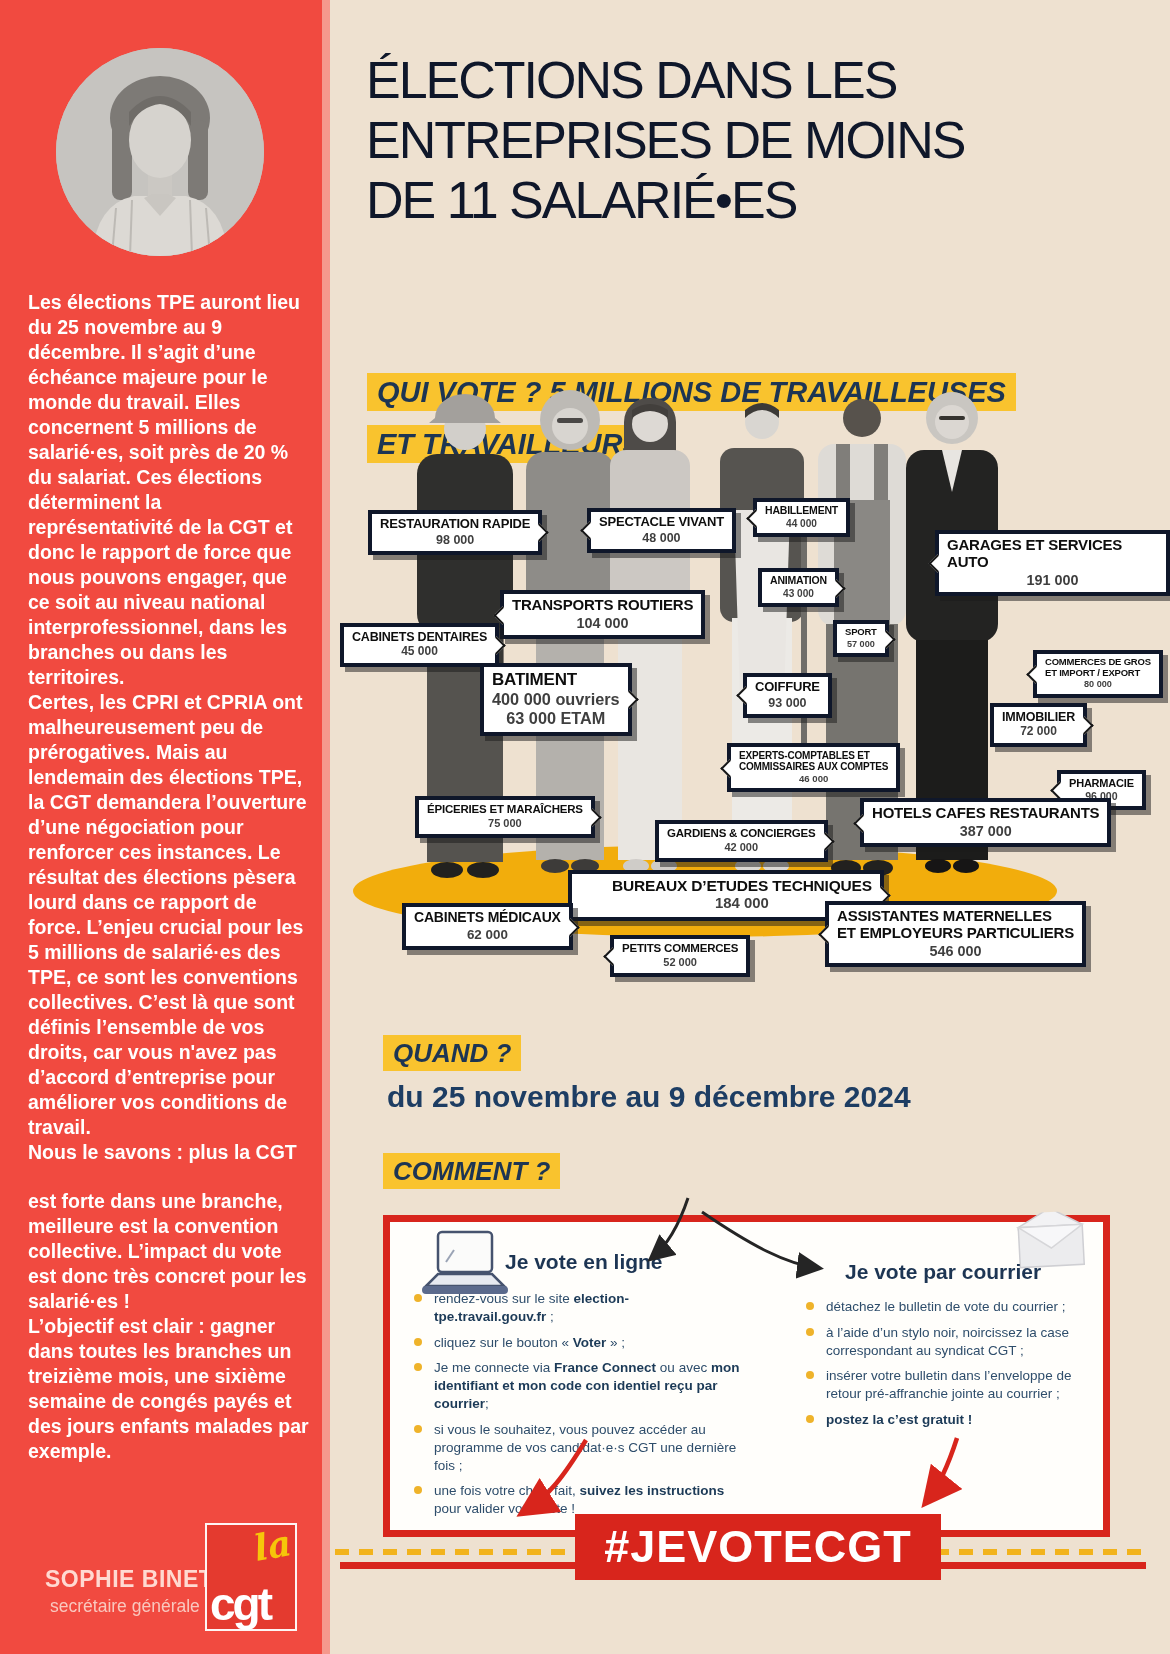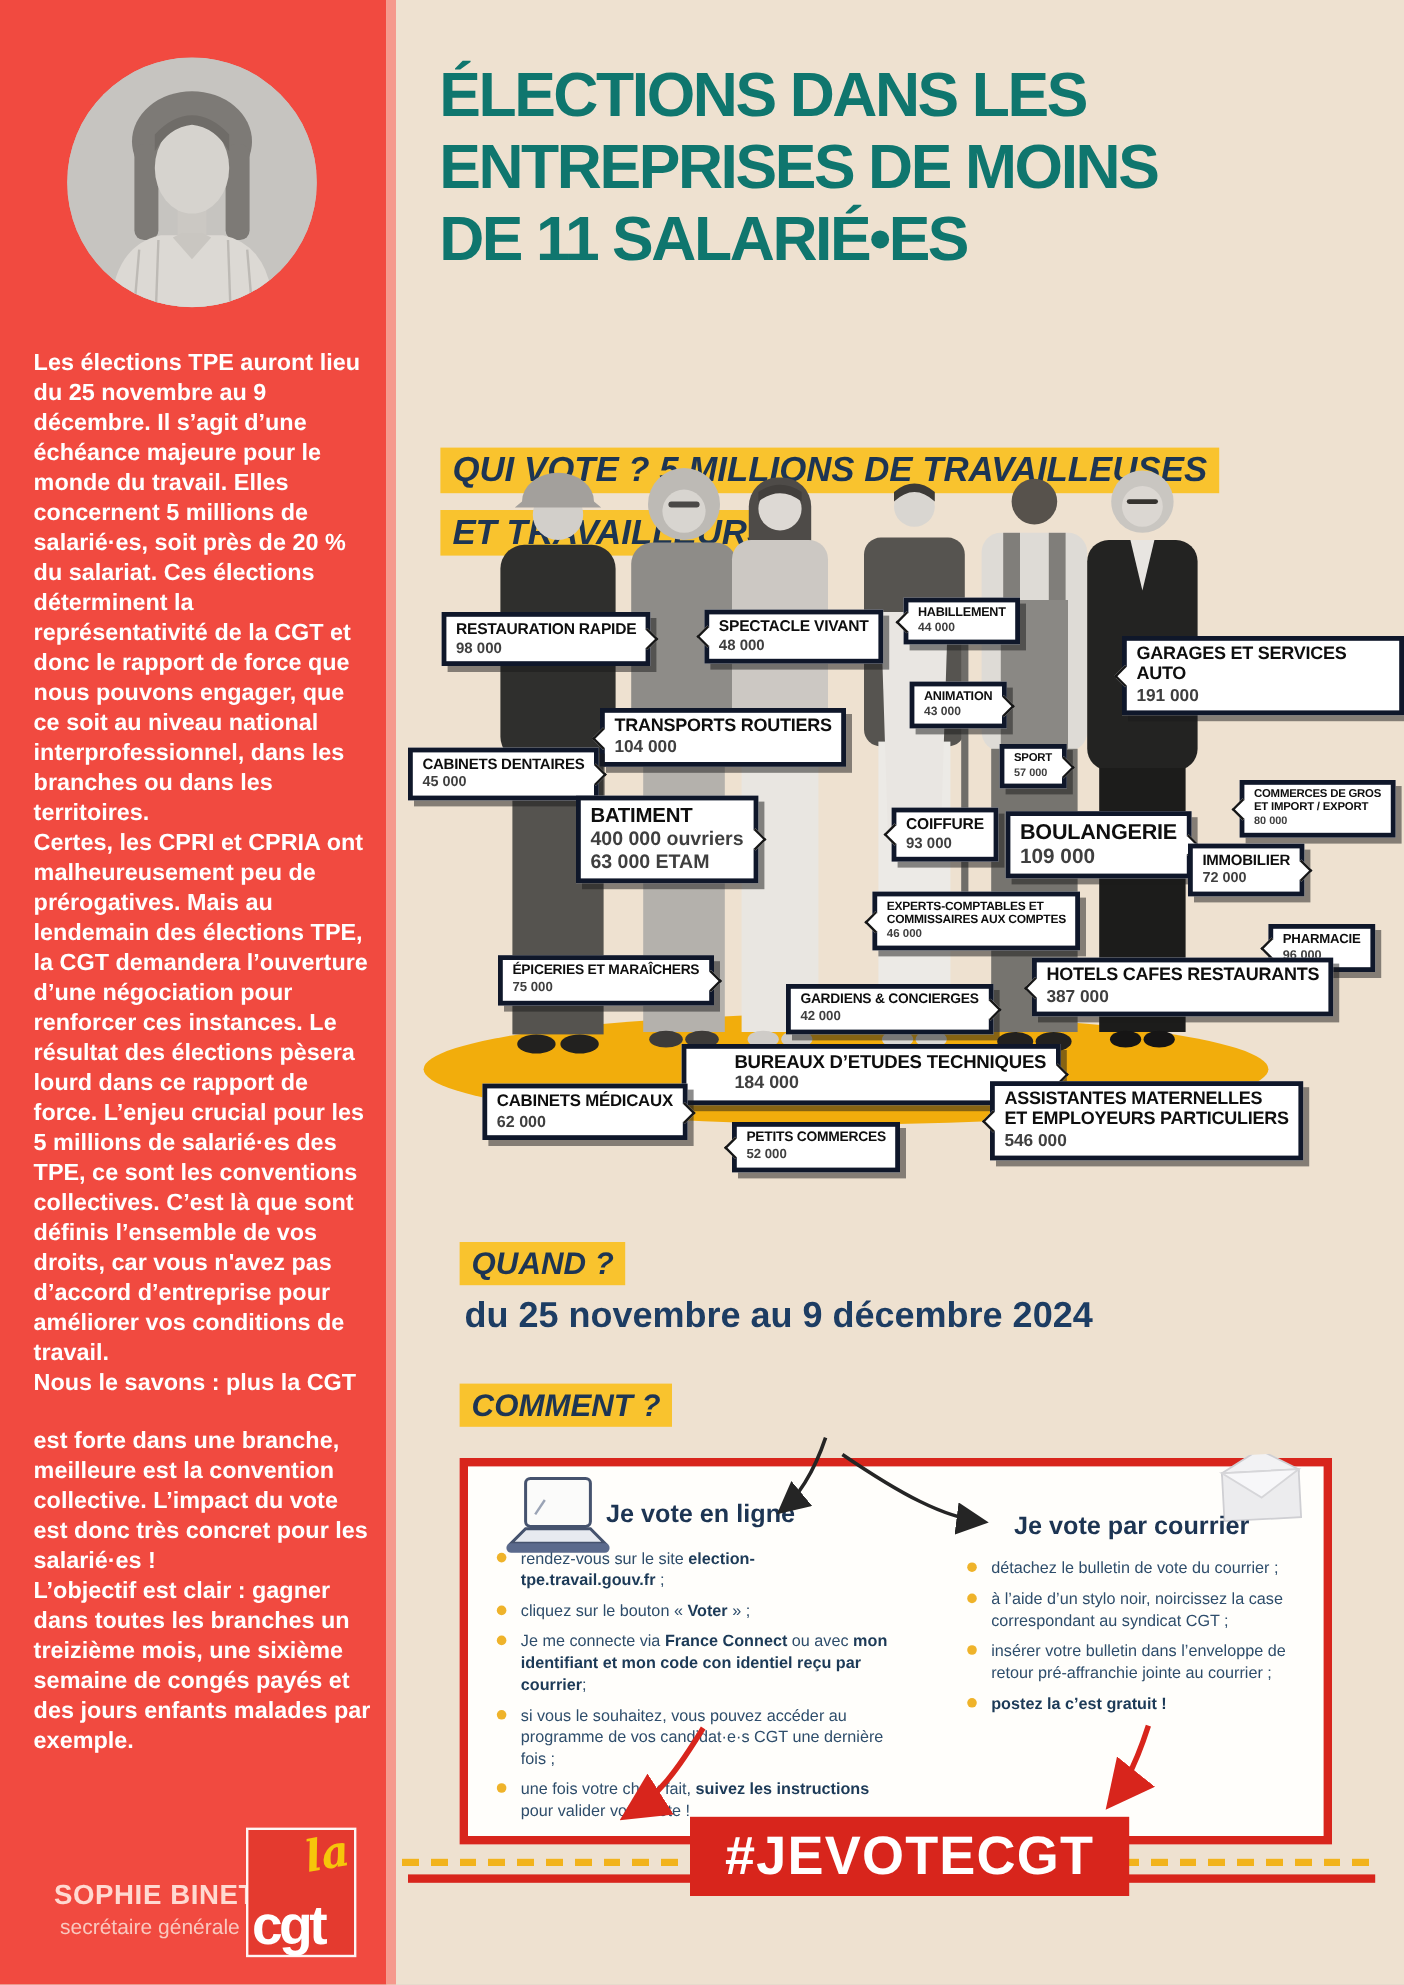--- a/index.html
+++ b/index.html
@@ -18,36 +18,36 @@
   .sig-name{position:absolute;left:45px;top:1566px;color:#ffd9d1;font-size:23px;font-weight:700;letter-spacing:.5px;}
   .sig-role{position:absolute;left:50px;top:1596px;color:#f9c8bf;font-size:17.5px;font-weight:400;}
   .cgt-logo{position:absolute;left:205px;top:1523px;width:92px;height:108px;background:#e43a2f;
             border:2px solid rgba(255,255,255,.95);box-sizing:border-box;}
   .cgt-la{position:absolute;right:4px;top:2px;color:#f6c60a;font-family:"DejaVu Serif","Liberation Serif",serif;
           font-style:italic;font-weight:700;font-size:36px;transform:rotate(-10deg);line-height:1;}
   .cgt-word{position:absolute;left:3px;bottom:2px;color:#ffffff;font-weight:700;font-size:46px;
             letter-spacing:-3px;line-height:1;}
 
   
-  .title{position:absolute;left:366px;top:50px;width:770px;color:#0f766e;font-weight:700;
+  .title{position:absolute;left:366px;top:50px;width:770px;color:#0f172a;font-weight:400;
          font-size:52px;line-height:60px;letter-spacing:-2px;white-space:pre-line;}
   .hl{display:inline;background:#f9c32e;color:#1d3553;font-style:italic;font-weight:700;
       padding:3px 10px;-webkit-box-decoration-break:clone;box-decoration-break:clone;}
   .qui-vote{position:absolute;left:367px;top:314px;font-size:29px;line-height:52px;white-space:pre-line;}
   .quand-label{position:absolute;left:383px;top:1038px;font-size:26px;}
   .quand-value{position:absolute;left:387px;top:1080px;color:#1d3d63;font-weight:700;font-size:30px;}
   .comment-label{position:absolute;left:383px;top:1156px;font-size:26px;}
 
   
   .people{position:absolute;left:335px;top:388px;width:820px;height:565px;}
   .sector-layer{position:absolute;left:0;top:0;width:1170px;height:1654px;pointer-events:none;}
   .sector{position:absolute;background:#ffffff;border:4px solid #0f172a;
           box-shadow:5px 5px 0 rgba(25,25,25,.5);padding:3px 8px 4px;white-space:pre-line;}
   .s-name{font-weight:700;color:#0e0e0e;line-height:1.12;letter-spacing:-0.2px;}
-  .s-value{font-weight:600;color:#3f3f3f;line-height:1.15;margin-top:1px;}
+  .s-value{font-weight:600;color:#3f3f3f;line-height:1.15;margin-top:1px;text-align:center;}
   .sector::after{content:"";position:absolute;width:11px;height:11px;background:#ffffff;top:calc(50% - 6px);}
   .sector.n-left::after{left:-8px;border-left:2px solid #161616;border-bottom:2px solid #161616;transform:rotate(45deg);}
   .sector.n-right::after{right:-8px;border-right:2px solid #161616;border-top:2px solid #161616;transform:rotate(45deg);}
 
   
   .how-box{position:absolute;left:383px;top:1215px;width:727px;height:322px;background:#fffefb;
            border:7px solid #d8251c;box-sizing:border-box;}
   .vote-title{position:absolute;color:#1d3553;font-weight:700;font-size:21px;}
   .bullets{position:absolute;margin:0;padding:0;list-style:none;}
   .bullets li{position:relative;padding-left:26px;margin-bottom:8px;
@@ -187,21 +187,20 @@
       <div class="sector n-left" style="left: 587px; top: 508px;"><div class="s-name" style="font-size: 13px;">SPECTACLE VIVANT</div><div class="s-value" style="font-size: 12.5px;">48 000</div></div>
       <div class="sector n-left" style="left: 753px; top: 498px;"><div class="s-name" style="font-size: 10.5px;">HABILLEMENT</div><div class="s-value" style="font-size: 10.1px;">44 000</div></div>
       <div class="sector n-left" style="left: 935px; top: 530px;"><div class="s-name" style="font-size: 15px;">GARAGES ET SERVICES AUTO</div><div class="s-value" style="font-size: 14.4px;">191 000</div></div>
       <div class="sector n-left" style="left: 500px; top: 590px;"><div class="s-name" style="font-size: 15px;">TRANSPORTS ROUTIERS</div><div class="s-value" style="font-size: 14.4px;">104 000</div></div>
       <div class="sector n-right" style="left: 758px; top: 568px;"><div class="s-name" style="font-size: 10.5px;">ANIMATION</div><div class="s-value" style="font-size: 10.1px;">43 000</div></div>
       <div class="sector n-right" style="left: 340px; top: 623px;"><div class="s-name" style="font-size: 12.5px;">CABINETS DENTAIRES</div><div class="s-value" style="font-size: 12px;">45 000</div></div>
       <div class="sector n-right" style="left: 833px; top: 620px;"><div class="s-name" style="font-size: 9.5px;">SPORT</div><div class="s-value" style="font-size: 9.1px;">57 000</div></div>
       <div class="sector n-right" style="left: 480px; top: 663px;"><div class="s-name" style="font-size: 17px;">BATIMENT</div><div class="s-value" style="font-size: 16.3px;">400 000 ouvriers
 63 000 ETAM</div></div>
       <div class="sector n-left" style="left: 743px; top: 673px;"><div class="s-name" style="font-size: 13px;">COIFFURE</div><div class="s-value" style="font-size: 12.5px;">93 000</div></div>
-      <div class="sector n-right" style="left: 838px; top: 676px;"><div class="s-name" style="font-size: 18px;">BOULANGERIE</div><div class="s-value" style="font-size: 17.3px;">109 000</div></div>
       <div class="sector n-left" style="left: 1033px; top: 650px;"><div class="s-name" style="font-size: 9.5px;">COMMERCES DE GROS
 ET IMPORT / EXPORT</div><div class="s-value" style="font-size: 9.1px;">80 000</div></div>
       <div class="sector n-right" style="left: 990px; top: 703px;"><div class="s-name" style="font-size: 12.5px;">IMMOBILIER</div><div class="s-value" style="font-size: 12px;">72 000</div></div>
       <div class="sector n-left" style="left: 727px; top: 743px;"><div class="s-name" style="font-size: 10px;">EXPERTS-COMPTABLES ET
 COMMISSAIRES AUX COMPTES</div><div class="s-value" style="font-size: 9.6px;">46 000</div></div>
       <div class="sector n-left" style="left: 1057px; top: 770px;"><div class="s-name" style="font-size: 11px;">PHARMACIE</div><div class="s-value" style="font-size: 10.6px;">96 000</div></div>
       <div class="sector n-right" style="left: 415px; top: 796px;"><div class="s-name" style="font-size: 11.5px;">ÉPICERIES ET MARAÎCHERS</div><div class="s-value" style="font-size: 11px;">75 000</div></div>
       <div class="sector n-left" style="left: 860px; top: 798px;"><div class="s-name" style="font-size: 15px;">HOTELS CAFES RESTAURANTS</div><div class="s-value" style="font-size: 14.4px;">387 000</div></div>
       <div class="sector n-right" style="left: 655px; top: 820px;"><div class="s-name" style="font-size: 11.5px;">GARDIENS &amp; CONCIERGES</div><div class="s-value" style="font-size: 11px;">42 000</div></div>
       <div class="sector n-right" style="left: 568px; top: 870px; padding-left: 40px;"><div class="s-name" style="font-size: 15.5px;">BUREAUX D’ETUDES TECHNIQUES</div><div class="s-value" style="font-size: 14.9px;">184 000</div></div>

